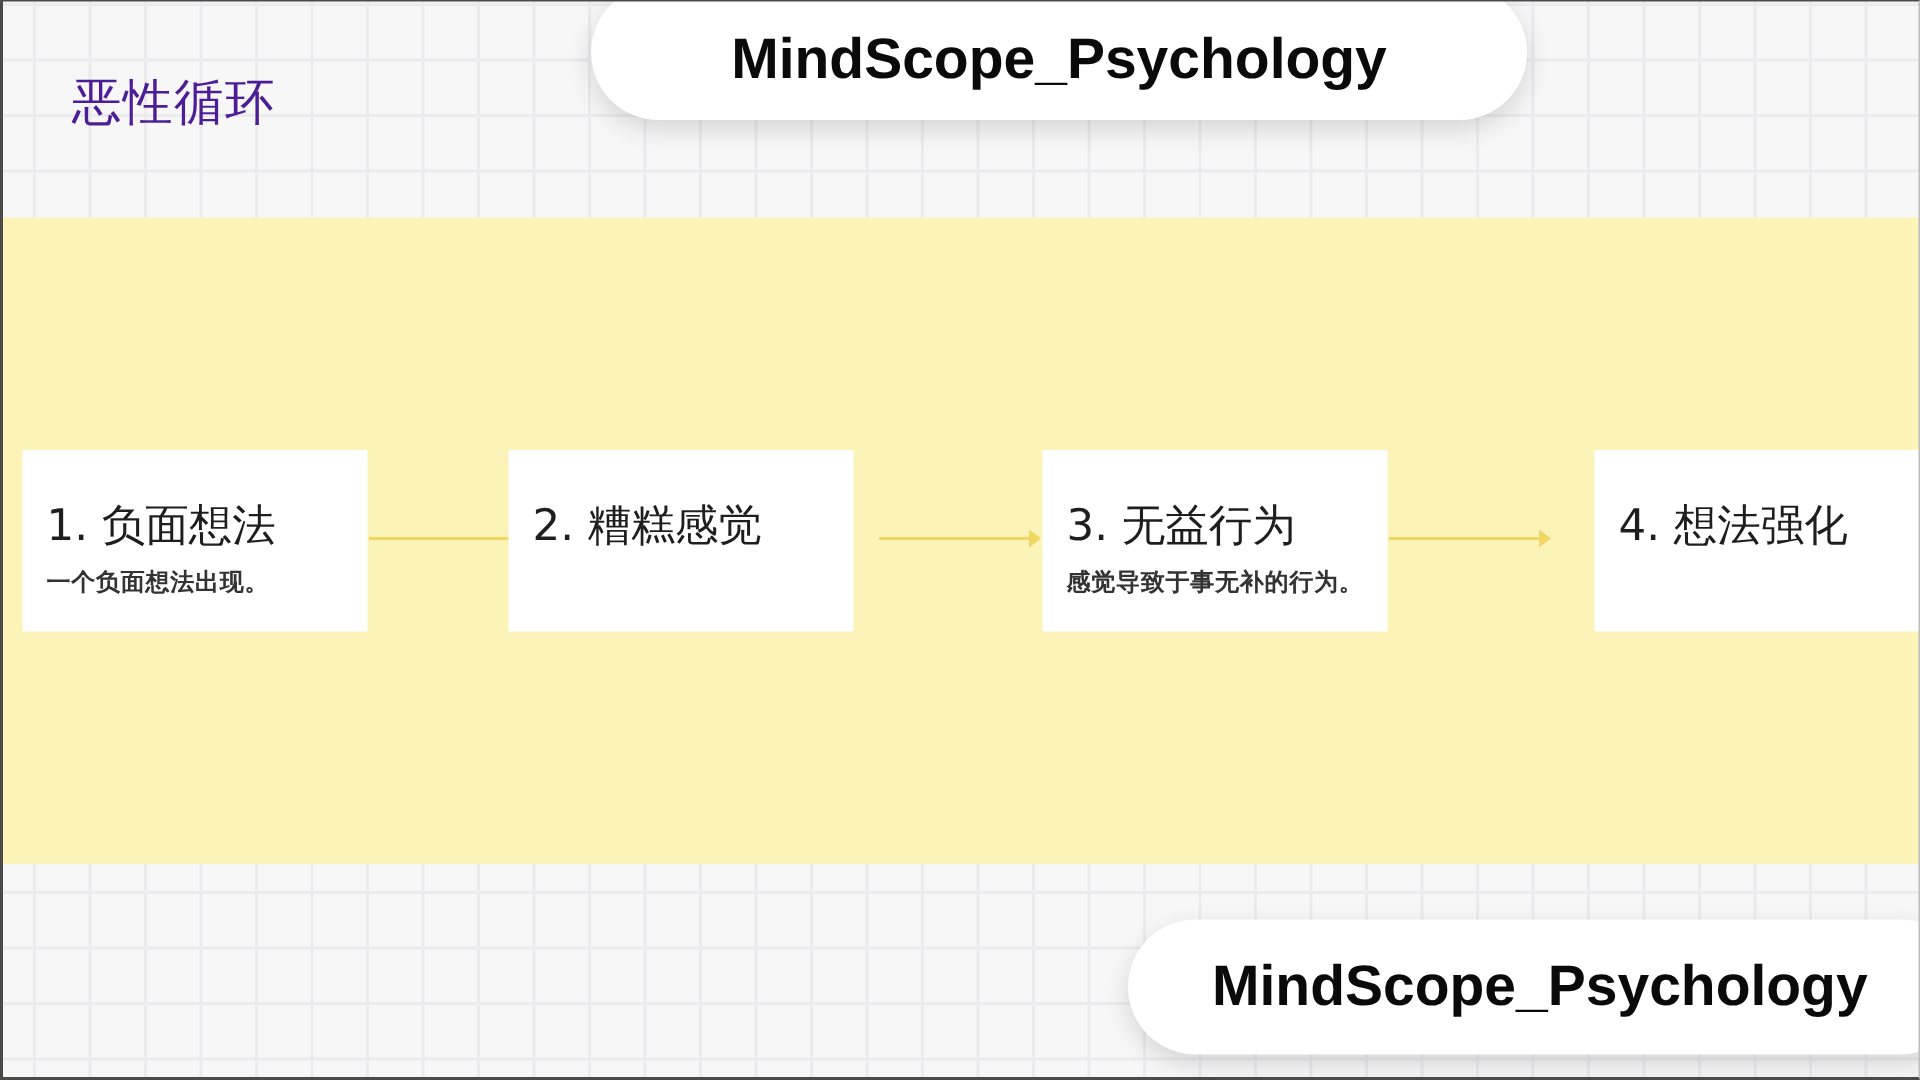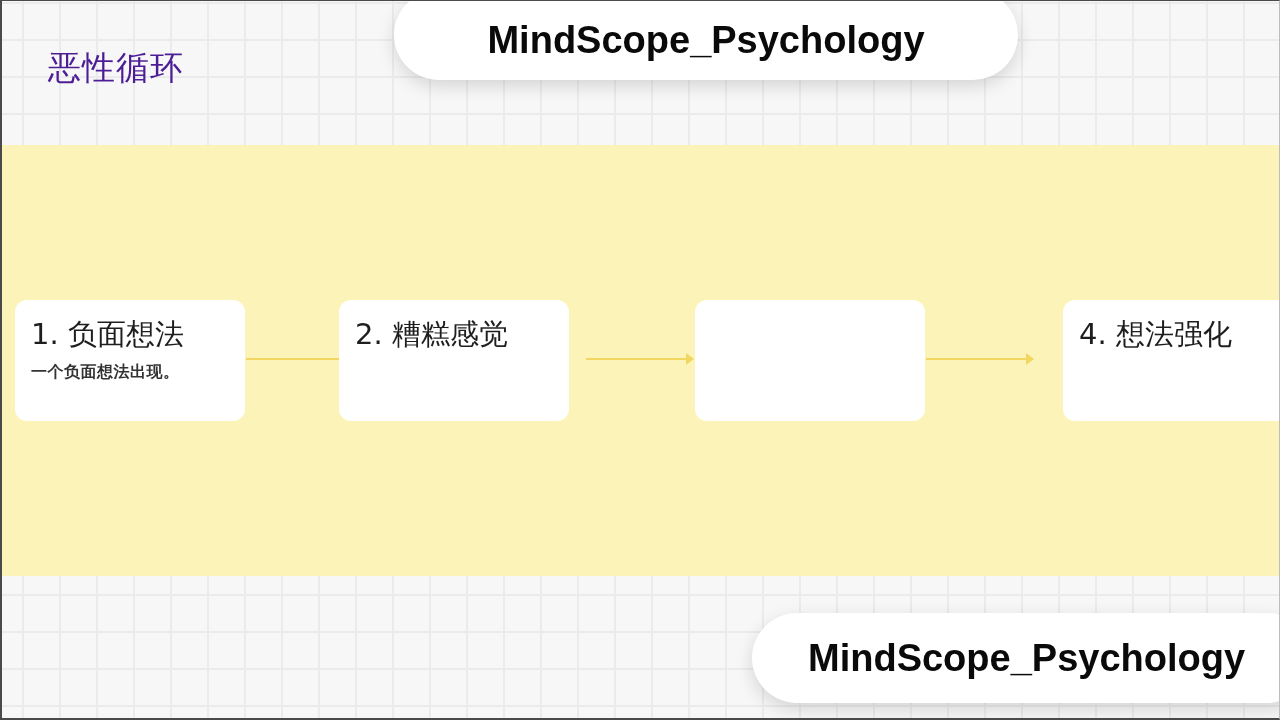--- a/index.html
+++ b/index.html
@@ -24,22 +24,22 @@
   .title {
     position: absolute; left: 48px; top: 46px;
     font-size: 33px; color: #4c1d95; letter-spacing: 1px;
   }
   .band {
     position: absolute; left: 0; right: 0; top: 145px; height: 431px;
     background: #fbf3b8;
   }
   .card {
     position: absolute; top: 300px; width: 230px; height: 121px;
-    background: #ffffff; border-radius: 12px; box-sizing: border-box;
-    padding: 16px 16px 0 16px;
+    background: #ffffff; border-radius: 1px; box-sizing: border-box;
+    padding: 32px 16px 0 16px;
   }
   .card .step-title {
     font-size: 29px; color: #1e1e1e; line-height: 36px; white-space: nowrap;
   }
   .card .step-desc {
     font-size: 16px; color: #333; line-height: 22px; margin-top: 9px;
     letter-spacing: 0.5px;
     font-weight: bold;
   }
   .arrow {
@@ -76,20 +76,22 @@
   <div class="step-desc">一个负面想法出现。</div>
 </div>
 <div class="arrow" style="left:246px; width:102px;"></div>
 
 <div class="card" style="left:339px;">
   <div class="step-title">2. 糟糕感觉</div>
 </div>
 <div class="arrow" style="left:586px; width:102px;"></div>
 
 <div class="card" style="left:695px;">
+  <div class="step-title">3. 无益行为</div>
+  <div class="step-desc">感觉导致于事无补的行为。</div>
 </div>
 <div class="arrow" style="left:926px; width:102px;"></div>
 
 <div class="card" style="left:1035px;margin-left:28px;">
   <div class="step-title">4. 想法强化</div>
 </div>
 
 <div class="pill pill-top">MindScope_Psychology</div>
 <div class="pill pill-bottom">MindScope_Psychology</div>
 

